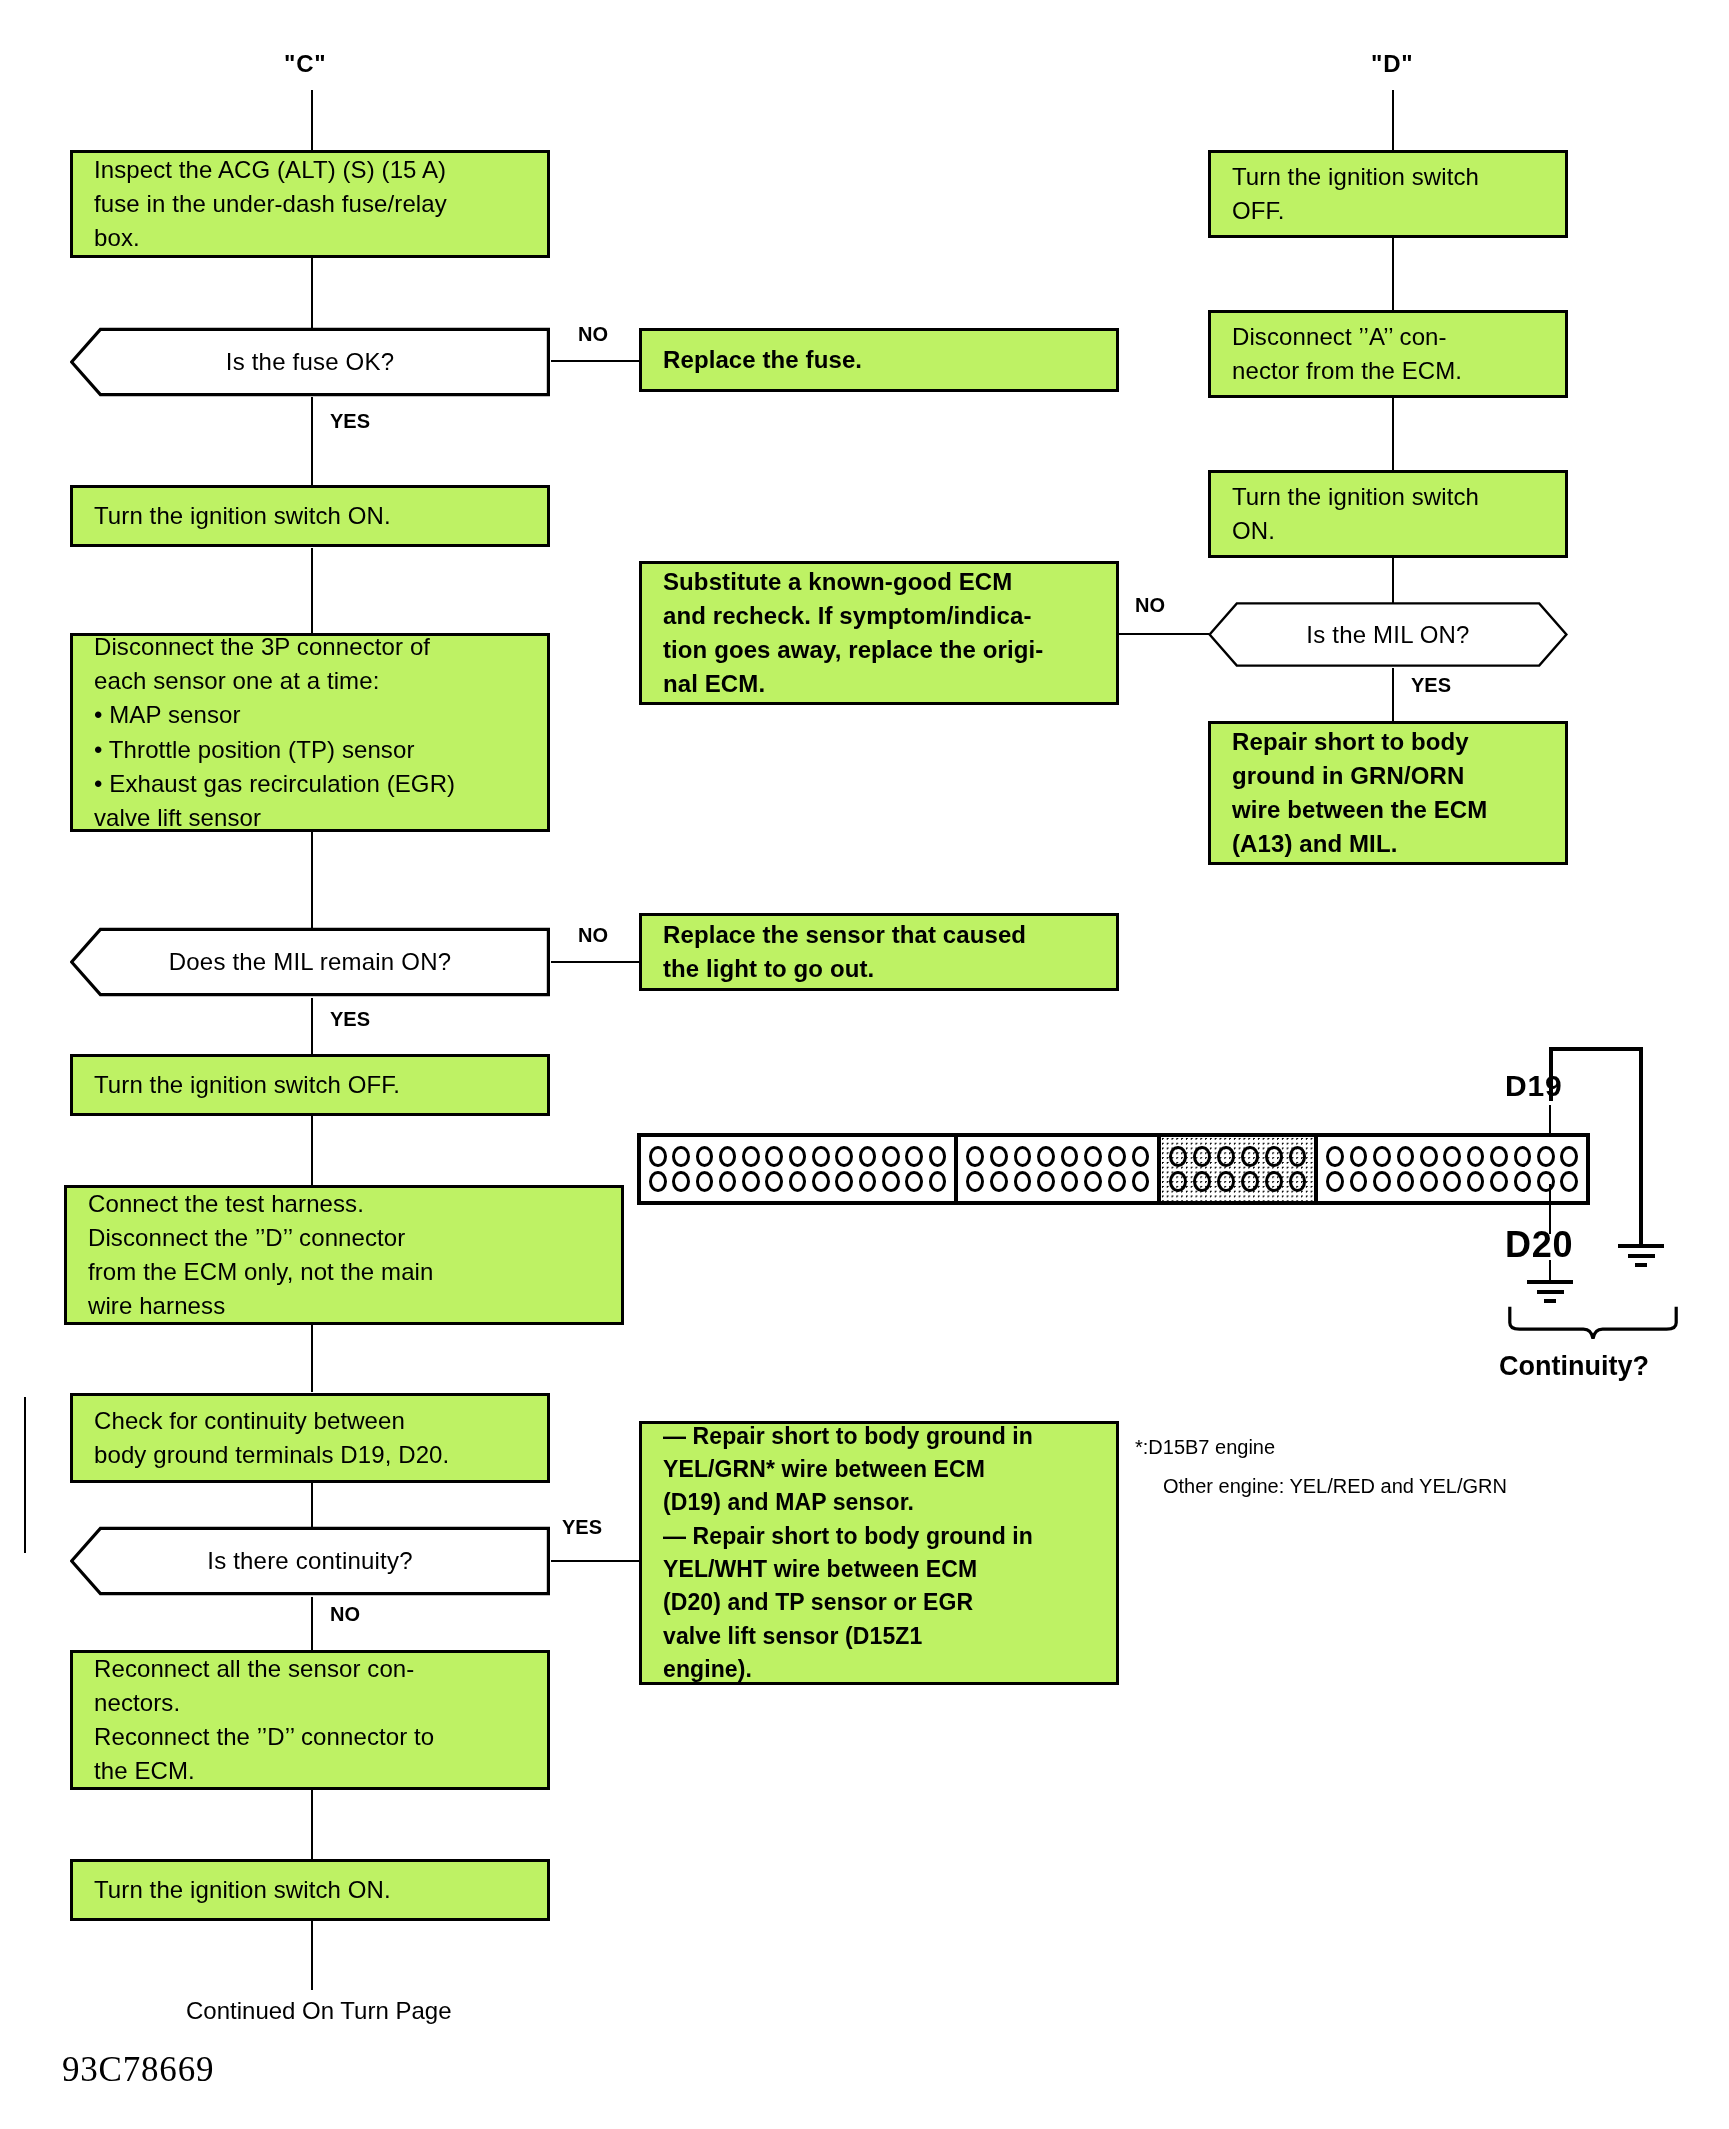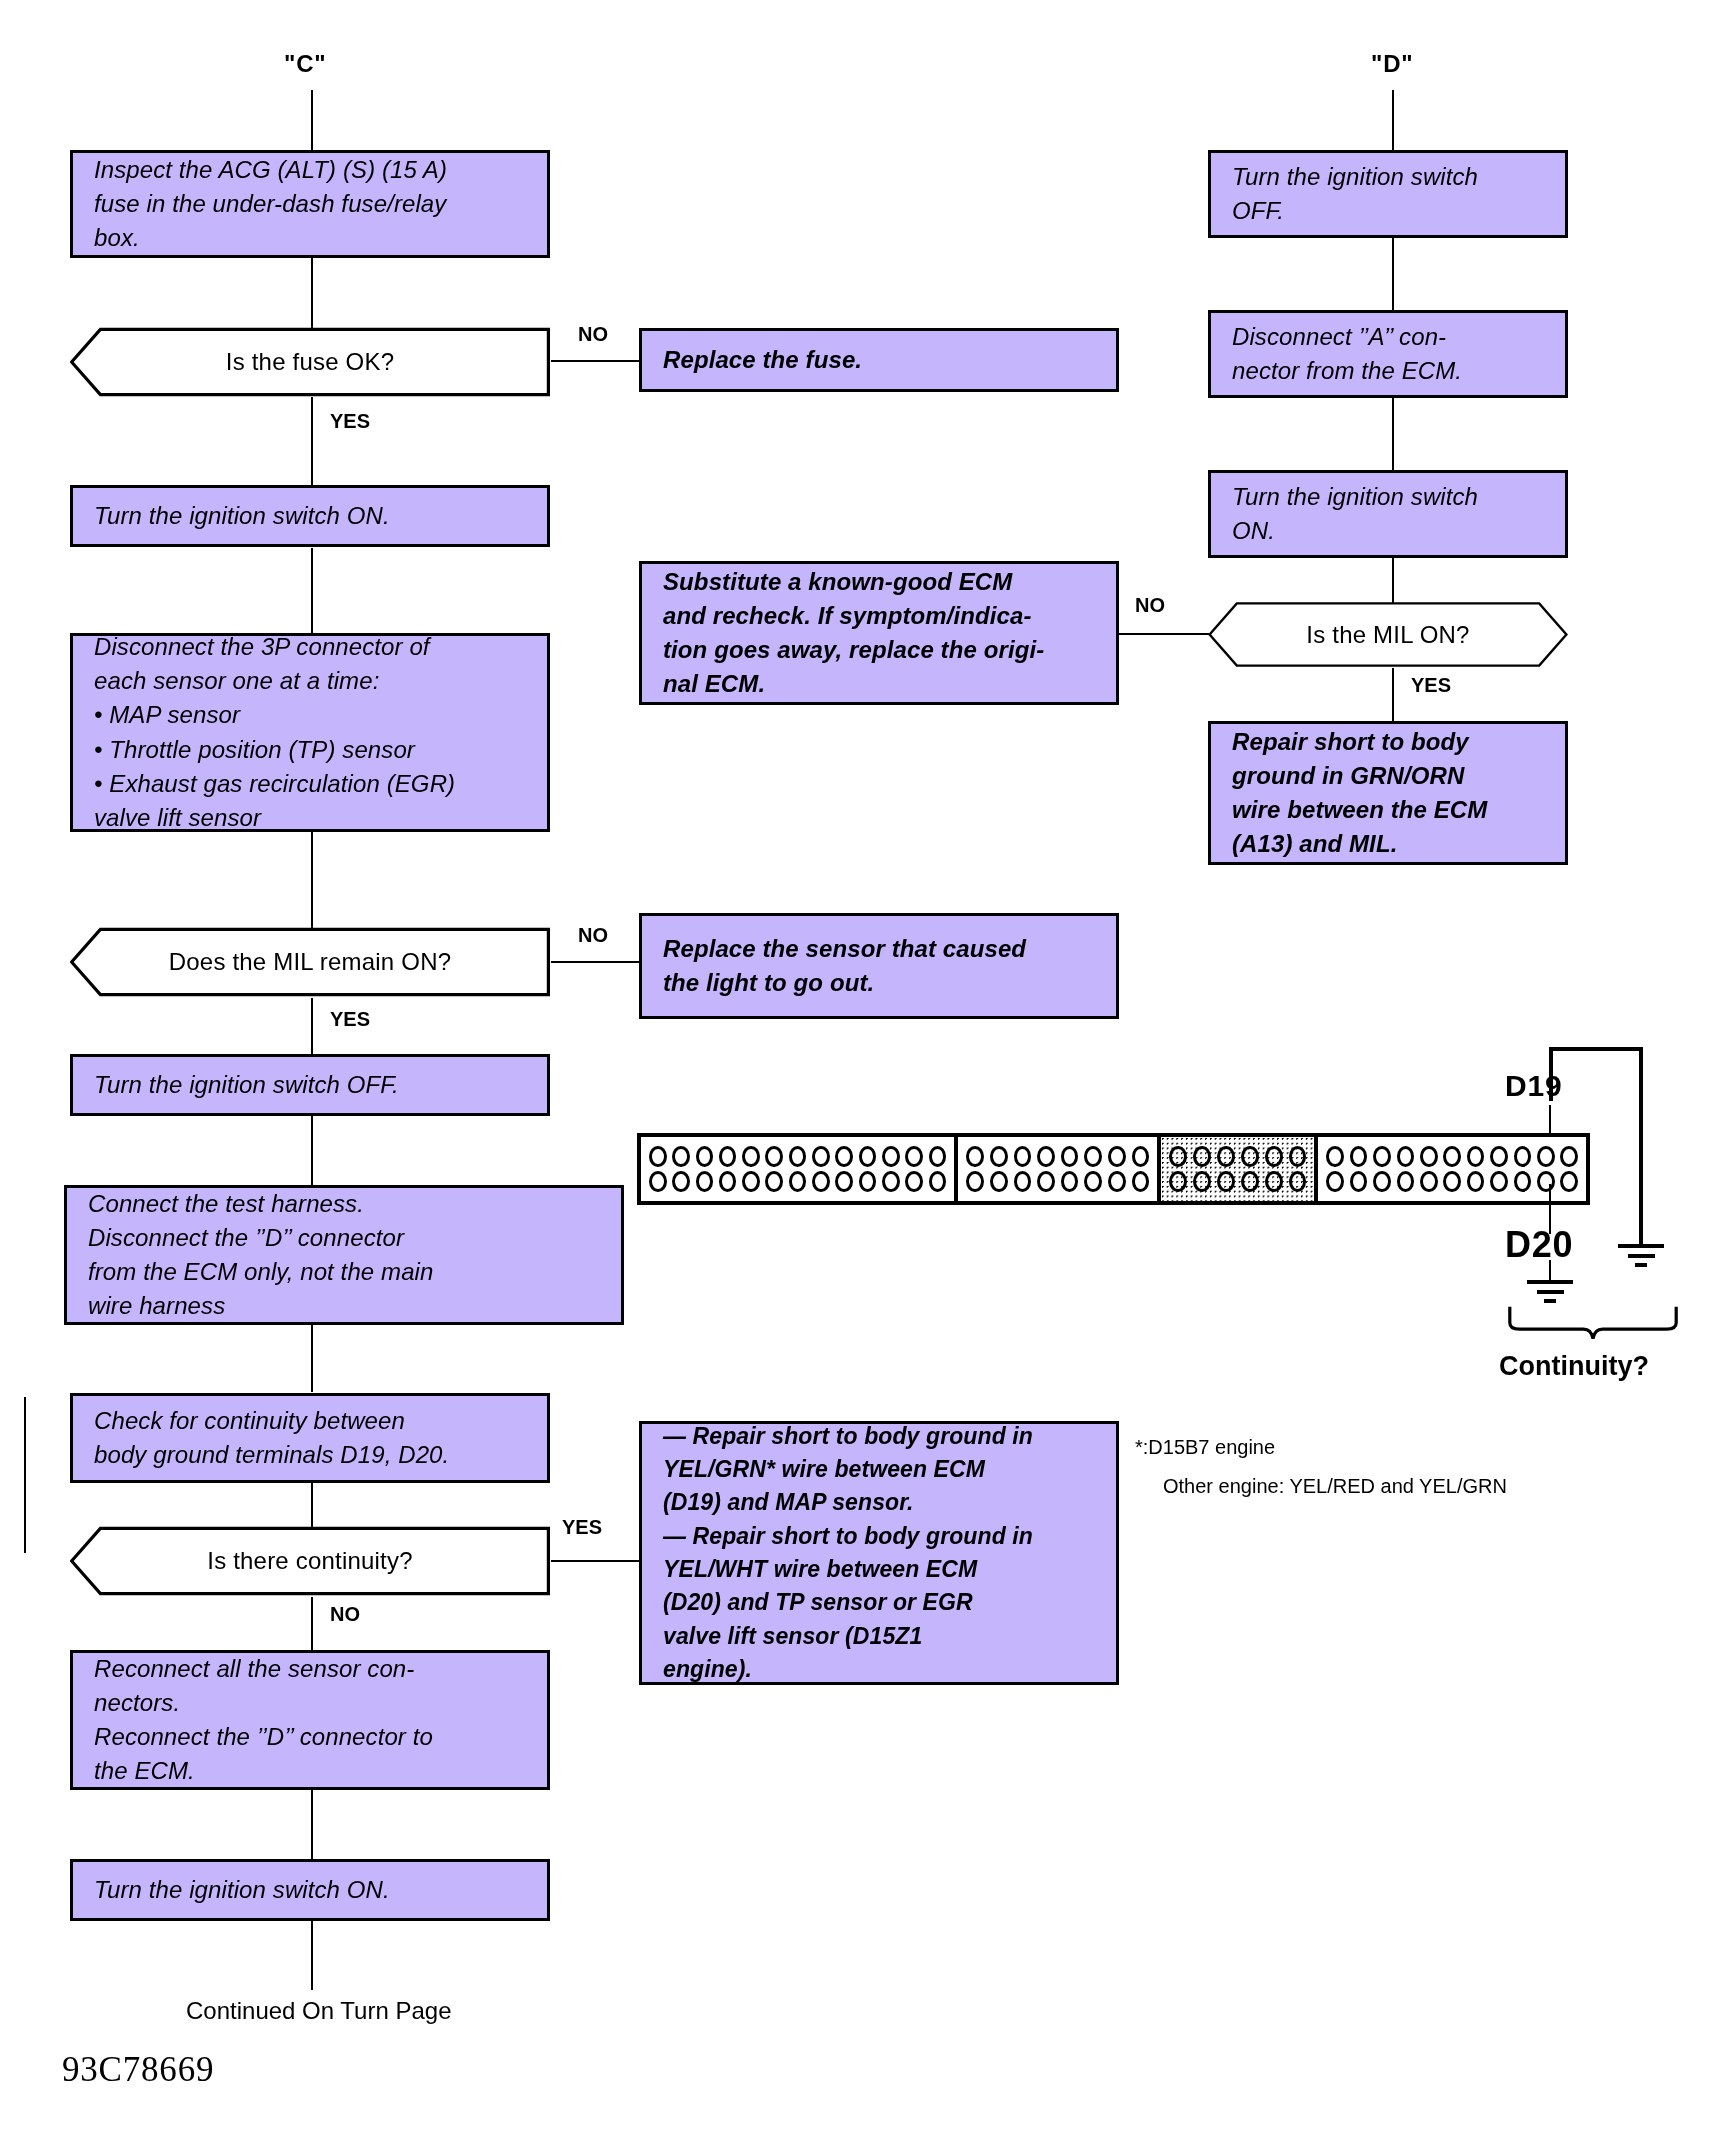--- a/index.html
+++ b/index.html
@@ -31,25 +31,24 @@
     background: #000;
     height: 2.4px;
   }
   .vline-thick { width: 4px; background:#000; position:absolute; }
   .hline-thick { height: 4px; background:#000; position:absolute; }
 
   
   .box {
     position: absolute;
     border: 3.2px solid #000;
-    background: #c4b5fd;
+    background: #bef264;
     box-sizing: border-box;
     display: flex;
     align-items: center;
-    font-style: italic;
   }
   .box .txt {
     padding: 0 21px;
     width: 100%;
     box-sizing: border-box;
     font-size: 24px;
     line-height: 1.42;
     letter-spacing: 0.1px;
     white-space: pre-line;
   }
@@ -201,21 +200,21 @@
   <div class="hex" style="left:70px; top:927px; width:480px; height:70px;">
     <svg viewBox="0 0 600 88" preserveAspectRatio="none">
       <polygon points="2,44 38,3 598,3 598,85 38,85" fill="#fff" stroke="#000" stroke-width="4"></polygon>
     </svg>
     <div class="hexlabel">Does the MIL remain ON?</div>
   </div>
 
   <div class="hline" style="left:551px; top:961px; width:88px;"></div>
   <div class="ftext bold" style="left:578px; top:921px;">NO</div>
 
-  <div class="box bold" style="left:639px; top:913px; width:480px; height:106px;justify-content:center;">
+  <div class="box bold" style="left:639px; top:913px; width:480px; height:78px;justify-content:center;">
     <div class="txt">Replace the sensor that caused
 the light to go out.</div>
   </div>
 
   <div class="vline" style="left:311px; top:998px; height:80px;"></div>
   <div class="ftext bold" style="left:330px; top:1005px;">YES</div>
 
   <div class="box" style="left:70px; top:1054px; width:480px; height:62px;">
     <div class="txt">Turn the ignition switch OFF.</div>
   </div>

